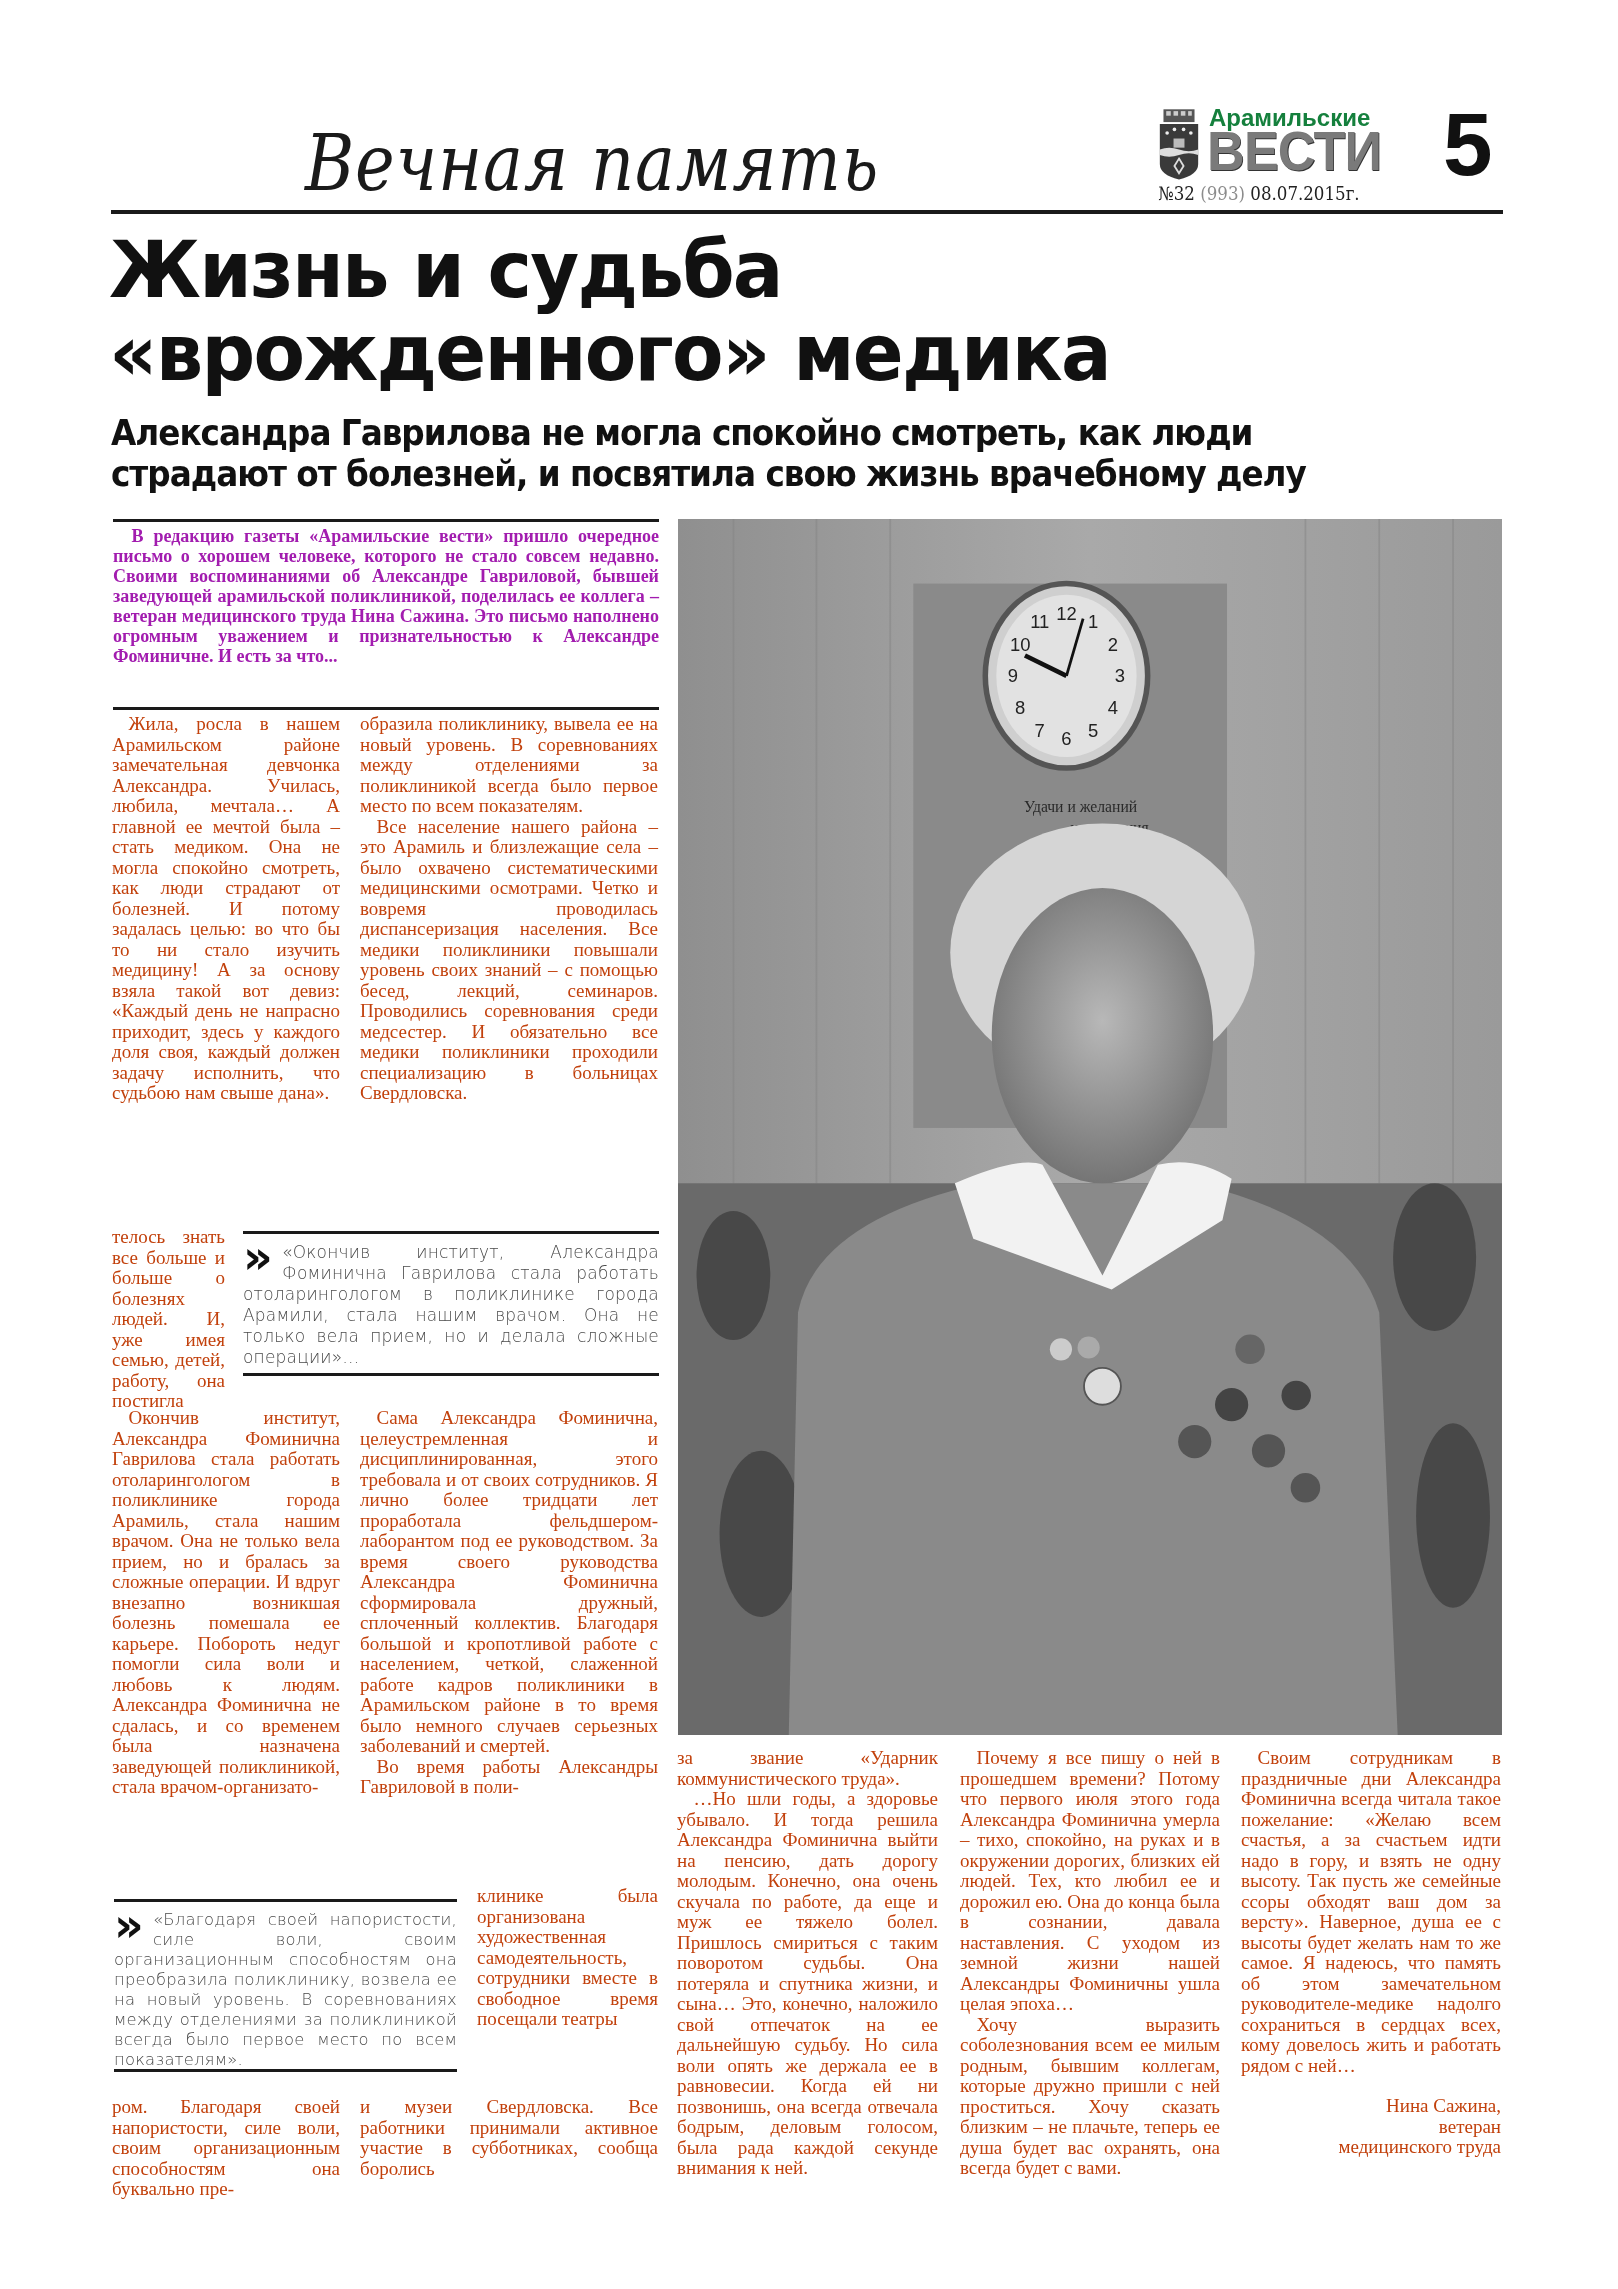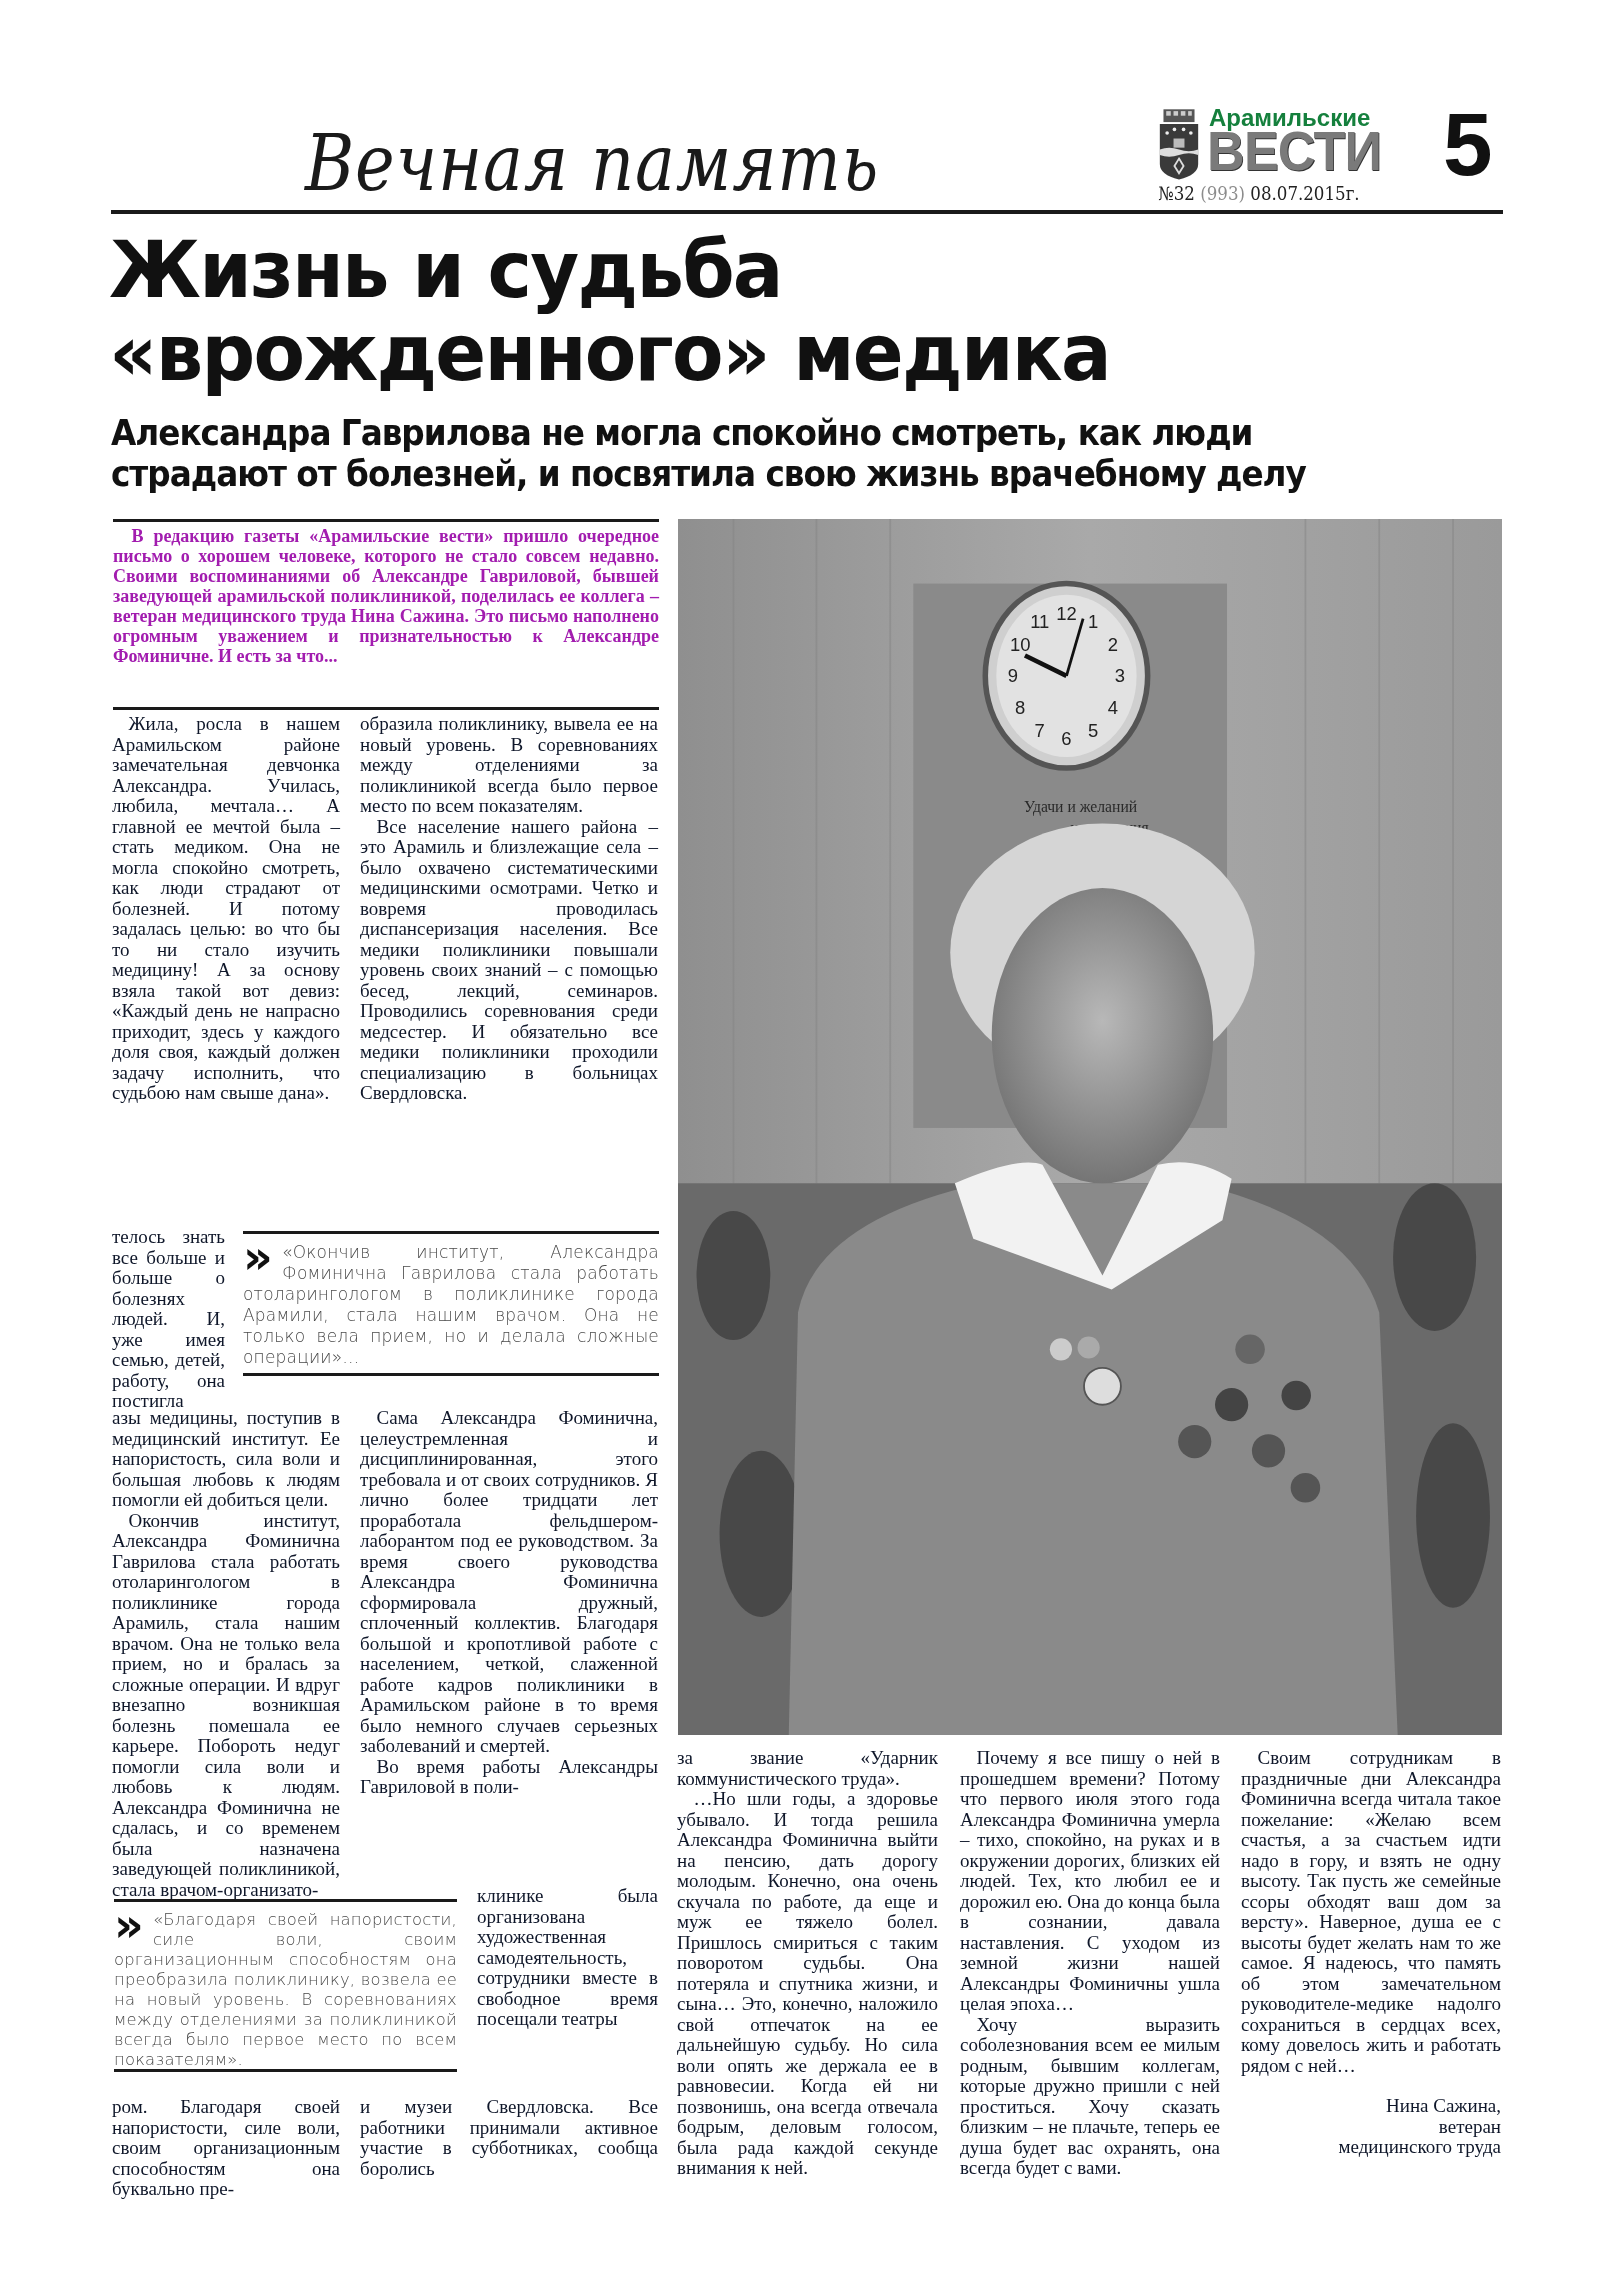--- a/index.html
+++ b/index.html
@@ -23,21 +23,21 @@
   .headline div { white-space: nowrap; }
   .subhead { left: 111px; top: 413px; width: 1403px; font-family: "DejaVu Sans", sans-serif; font-weight: bold; font-size: 35px; line-height: 41px; color: #111; letter-spacing: -1.1px; transform: scaleX(0.935); transform-origin: left top; }
   .subhead div { white-space: nowrap; }
 
   
   .lead-rule-top { left: 113px; top: 519px; width: 546px; height: 2.8px; background: #1a1a1a; }
   .lead-rule-bot { left: 113px; top: 707px; width: 546px; height: 2.8px; background: #1a1a1a; }
   .lead { left: 113px; top: 526px; width: 546px; font-family: "Liberation Serif", serif; font-weight: bold; font-size: 18px; line-height: 20px; text-align: justify; text-indent: 18.5px; color: #a21caf; }
 
   
-  .col { font-family: "Liberation Serif", serif; font-size: 19px; line-height: 20.5px; text-align: justify; color: #0f172a; hyphens: manual; }
+  .col { font-family: "Liberation Serif", serif; font-size: 19px; line-height: 20.5px; text-align: justify; color: #c2410c; hyphens: manual; }
   .col p { margin: 0; text-indent: 16.6px; }
   .col p.noind { text-indent: 0; }
   .c1a { left: 112px; top: 714px; width: 228px; }
   .c1b { left: 112px; top: 1227px; width: 113px; }
   .c1c { left: 112px; top: 1408px; width: 228px; }
   .c1d { left: 112px; top: 2097px; width: 228px; }
   .c2a { left: 360px; top: 714px; width: 298px; }
   .c2b { left: 360px; top: 1408px; width: 298px; }
   .c2c { left: 477px; top: 1886px; width: 181px; }
   .c2d { left: 360px; top: 2097px; width: 298px; }
@@ -105,21 +105,20 @@
 <div class="abs lead">В редакцию газеты «Арамильские вести» пришло очередное письмо о хорошем человеке, которого не стало совсем недавно. Своими воспоминаниями об Александре Гавриловой, бывшей заведующей арамильской поликлиникой, поделилась ее коллега – ветеран медицинского труда Нина Сажина. Это письмо наполнено огромным уважением и признательностью к Александре Фоминичне. И есть за что...</div>
 <div class="abs lead-rule-bot"></div>
 
 <div class="abs col c1a">
   <p>Жила, росла в нашем Арамильском районе замечательная девчонка Александра. Училась, любила, мечтала… А главной ее мечтой была – стать медиком. Она не могла спокойно смотреть, как люди страдают от болезней. И потому задалась целью: во что бы то ни стало изучить медицину! А за основу взяла такой вот девиз: «Каждый день не напрасно приходит, здесь у каждого доля своя, каждый должен задачу исполнить, что судьбою нам свыше дана».</p>
 </div>
 <div class="abs col c1b">
   <p class="noind">телось знать все больше и больше о болезнях людей. И, уже имея семью, детей, работу, она постигла</p>
 </div>
 <div class="abs col c1c">
-  <p class="noind">азы медицины, поступив в медицинский институт. Ее напористость, сила воли и большая любовь к людям помогли ей добиться цели.</p>
   <p>Окончив институт, Александра Фоминична Гаврилова стала работать отоларингологом в поликлинике города Арамиль, стала нашим врачом. Она не только вела прием, но и бралась за сложные операции. И вдруг внезапно возникшая болезнь помешала ее карьере. Побороть недуг помогли сила воли и любовь к людям. Александра Фоминична не сдалась, и со временем была назначена заведующей поликлиникой, стала врачом-организато-</p>
 </div>
 <div class="abs col c1d">
   <p class="noind">ром. Благодаря своей напористости, силе воли, своим организационным способностям она буквально пре-</p>
 </div>
 
 <div class="abs col c2a">
   <p class="noind">образила поликлинику, вывела ее на новый уровень. В соревнованиях между отделениями за поликлиникой всегда было первое место по всем показателям.</p>
   <p>Все население нашего района – это Арамиль и близлежащие села – было охвачено систематическими медицинскими осмотрами. Четко и вовремя проводилась диспансеризация населения. Все медики поликлиники повышали уровень своих знаний – с помощью бесед, лекций, семинаров. Проводились соревнования среди медсестер. И обязательно все медики поликлиники проходили специализацию в больницах Свердловска.</p>
 </div>

